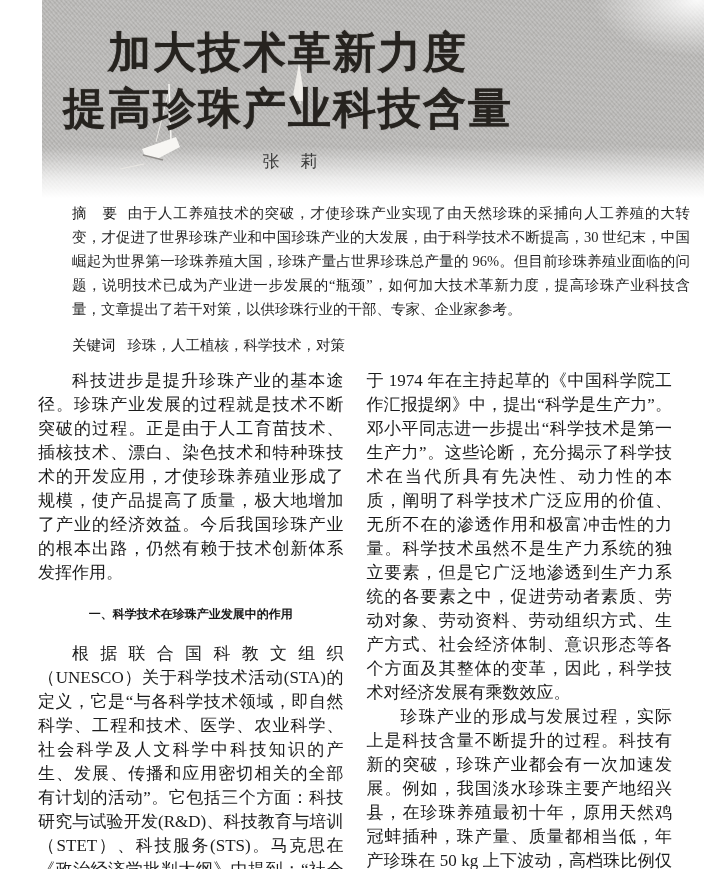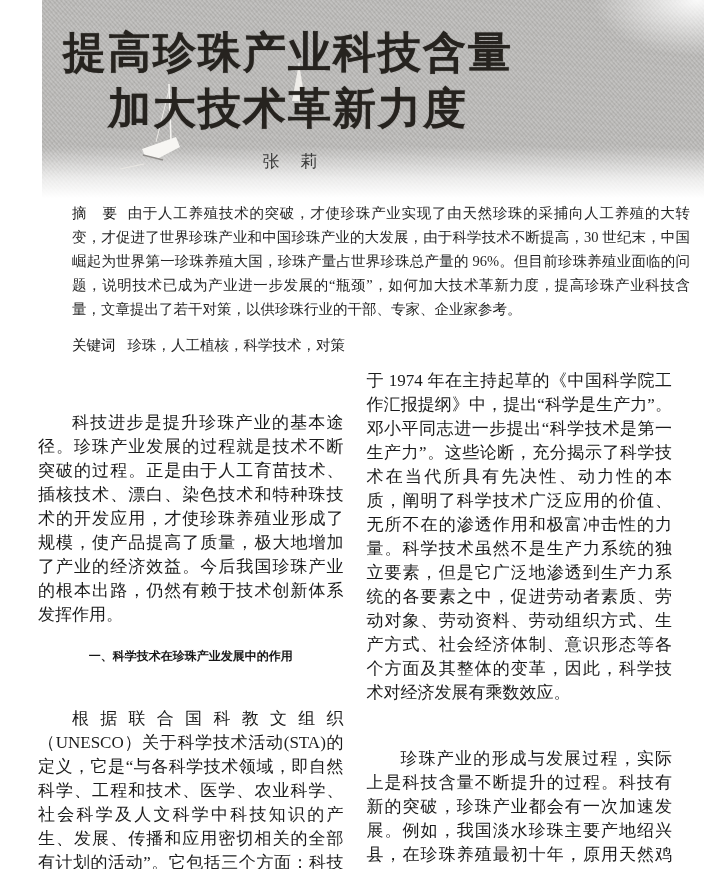--- a/index.html
+++ b/index.html
@@ -87,21 +87,21 @@
     gap: 23px;
     margin: 12px 32px 0 38px;
   }
   .col {
     flex: 1;
     font-size: 17px;
     line-height: 24px;
     text-align: justify;
     color: #1b1b1b;
   }
-  .col p.indent { text-indent: 2em; margin-top: 42px; }
+  .col p.indent { text-indent: 2em; }
   .section-heading {
     font-family: "DejaVu Sans", "Liberation Sans", sans-serif;
     font-weight: 700;
     font-size: 12px;
     line-height: 18px;
     text-align: center;
     color: #161616;
     margin: 20px 0 19px 0;
   }
 </style>
@@ -116,22 +116,22 @@
       <path d="M100,149 L134,137 L138,147 L115,159 L103,156 Z" fill="#f7f6f3"></path>
       <path d="M101,155 L121,160" stroke="#8f8d8a" stroke-width="1.4" fill="none"></path>
       <path d="M78,169 L102,164" stroke="#e9e7e3" stroke-width="1.2" fill="none"></path>
     </g>
     <g>
       <path d="M257,63 L263,101 L250,101 Z" fill="#efede9"></path>
       <path d="M257,63 L258,104" stroke="#f2f0ec" stroke-width="1" fill="none"></path>
     </g>
   </svg>
   <div class="article-title">
+    <div>加大技术革新力度</div>
     <div>提高珍珠产业科技含量</div>
-    <div>加大技术革新力度</div>
   </div>
   <div class="author-name">张　莉</div>
 </div>
 
 <div class="content">
 
   <p class="abstract-block"><span class="inline-label">摘　要</span><span>由于人工养殖技术的突破，才使珍珠产业实现了由天然珍珠的采捕向人工养殖的大转变，才促进了世界珍珠产业和中国珍珠产业的大发展，由于科学技术不断提高，30 世纪末，中国崛起为世界第一珍珠养殖大国，珍珠产量占世界珍珠总产量的 96%。但目前珍珠养殖业面临的问题，说明技术已成为产业进一步发展的“瓶颈”，如何加大技术革新力度，提高珍珠产业科技含量，文章提出了若干对策，以供珍珠行业的干部、专家、企业家参考。</span></p>
 
   <p class="keywords-line"><span class="kw-label">关键词</span><span class="kw-text">珍珠，人工植核，科学技术，对策</span></p>
 

